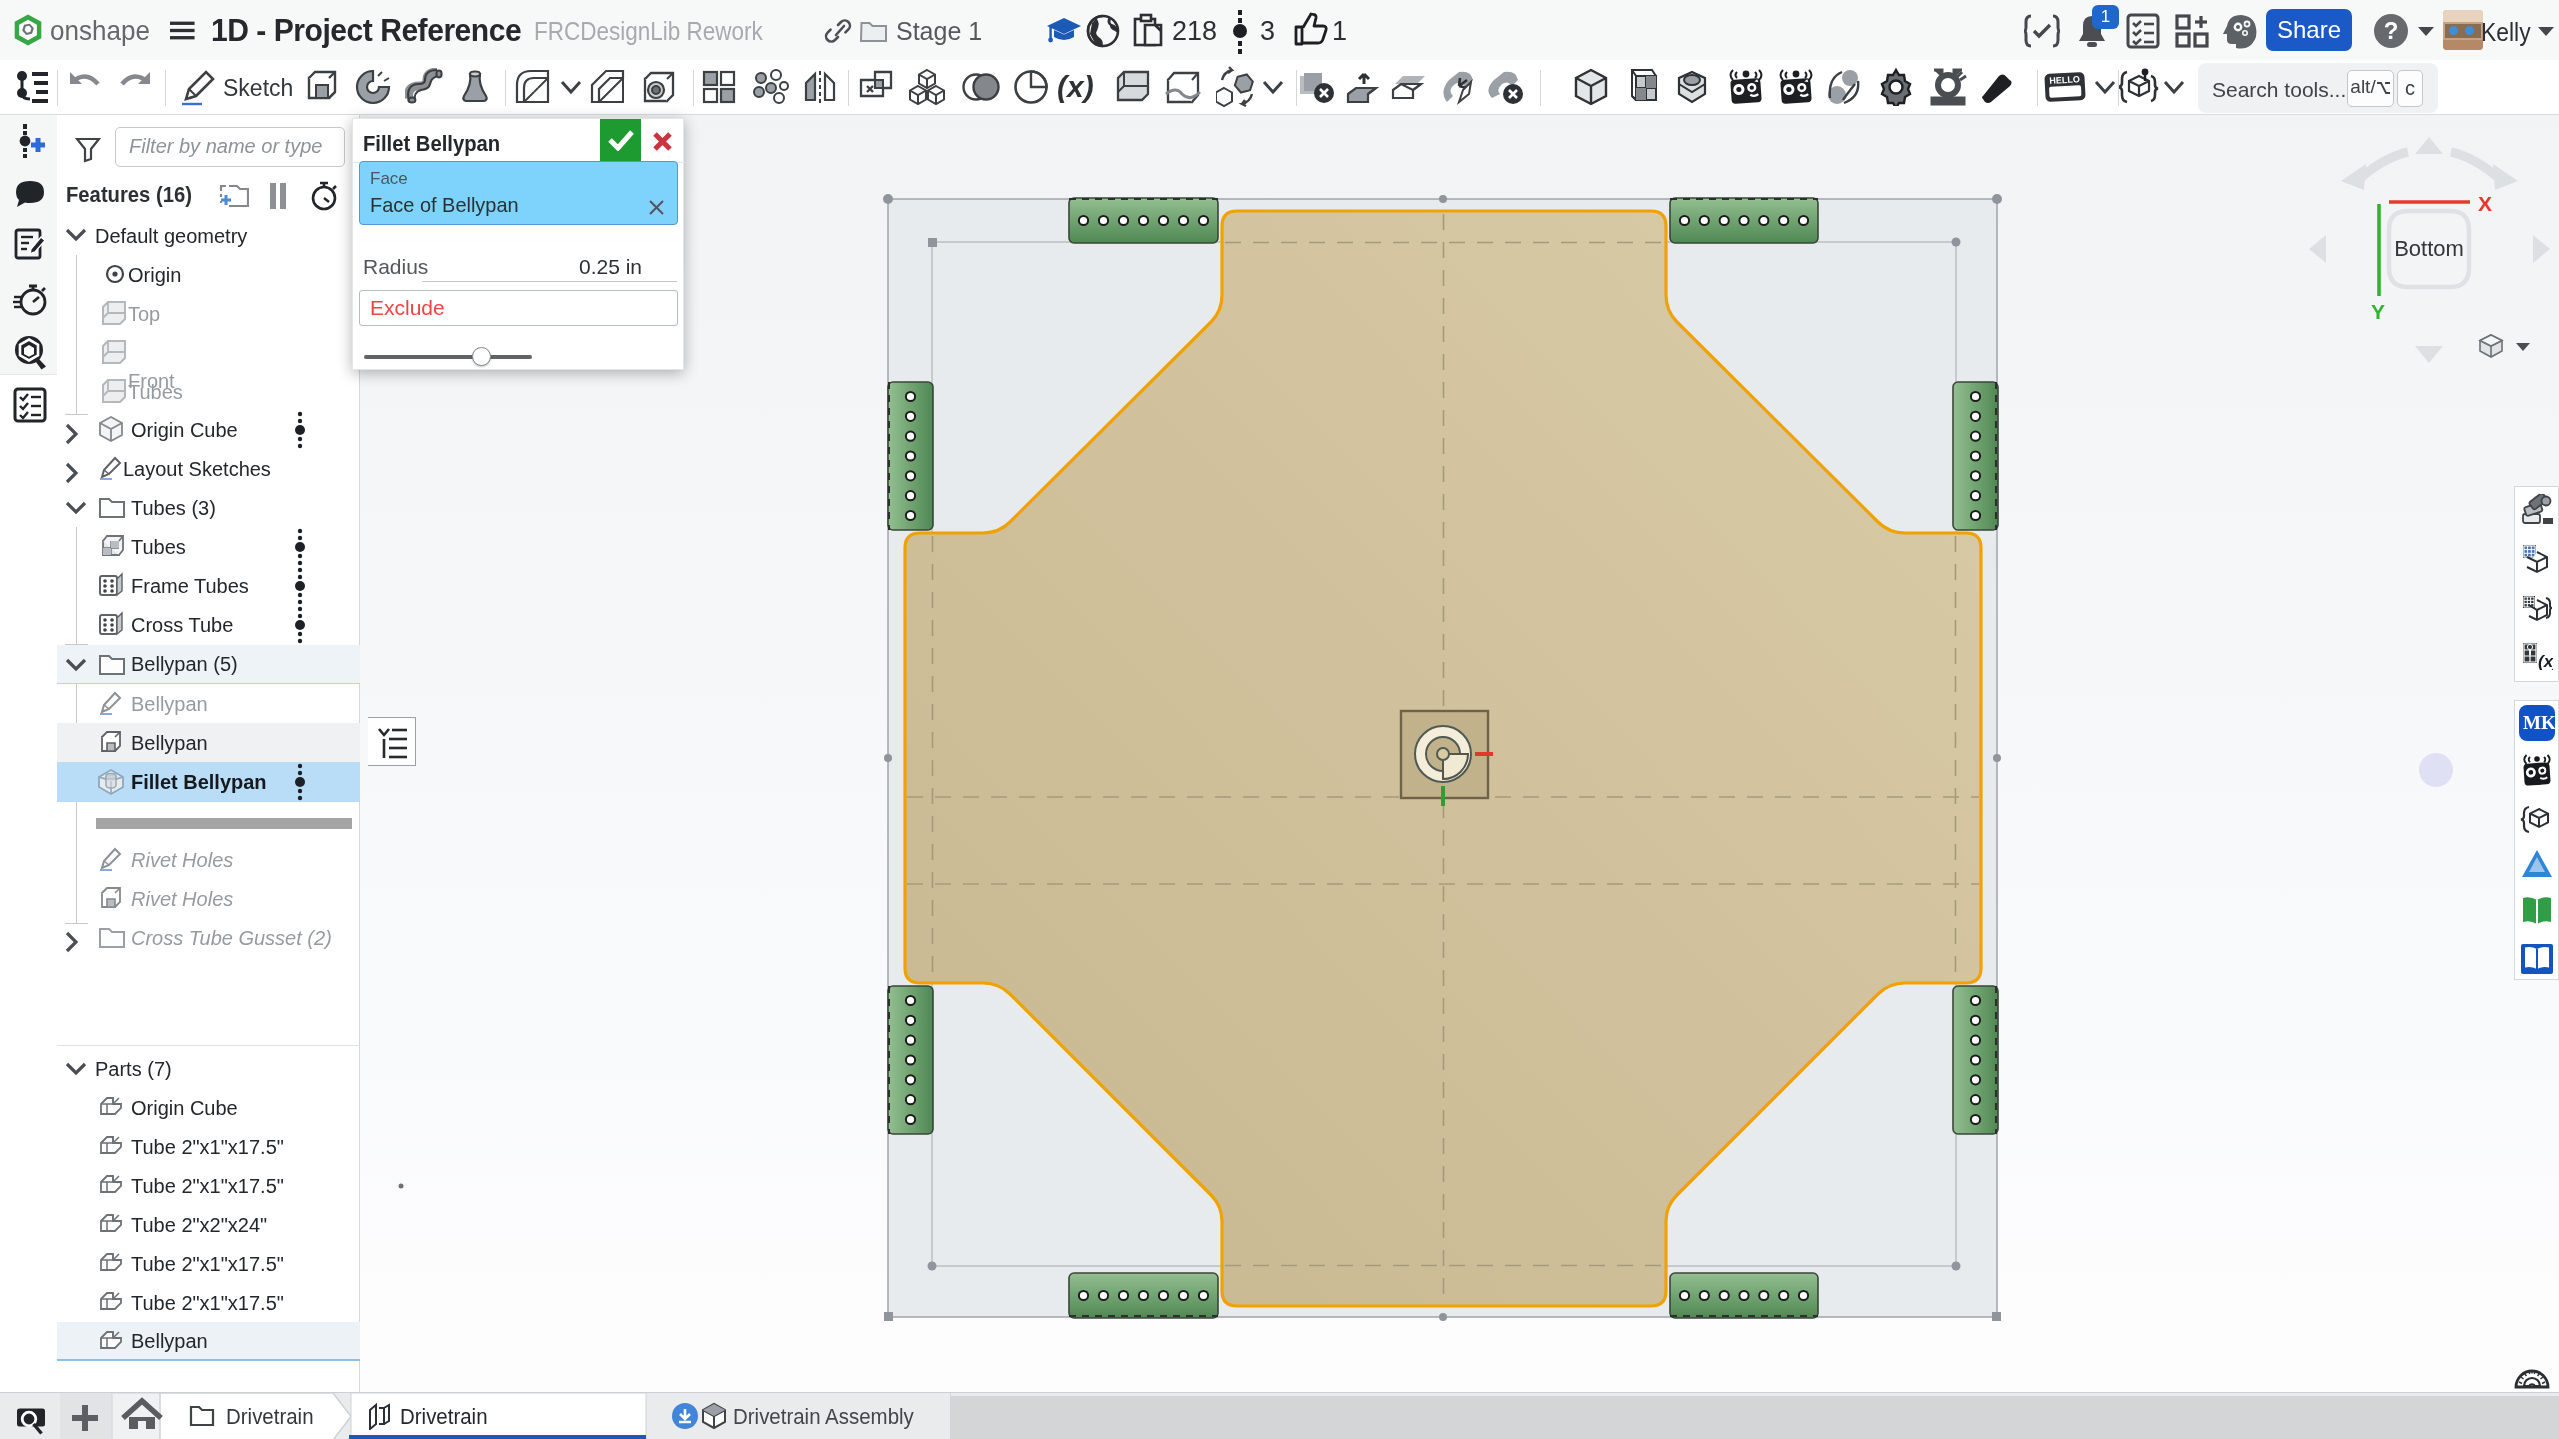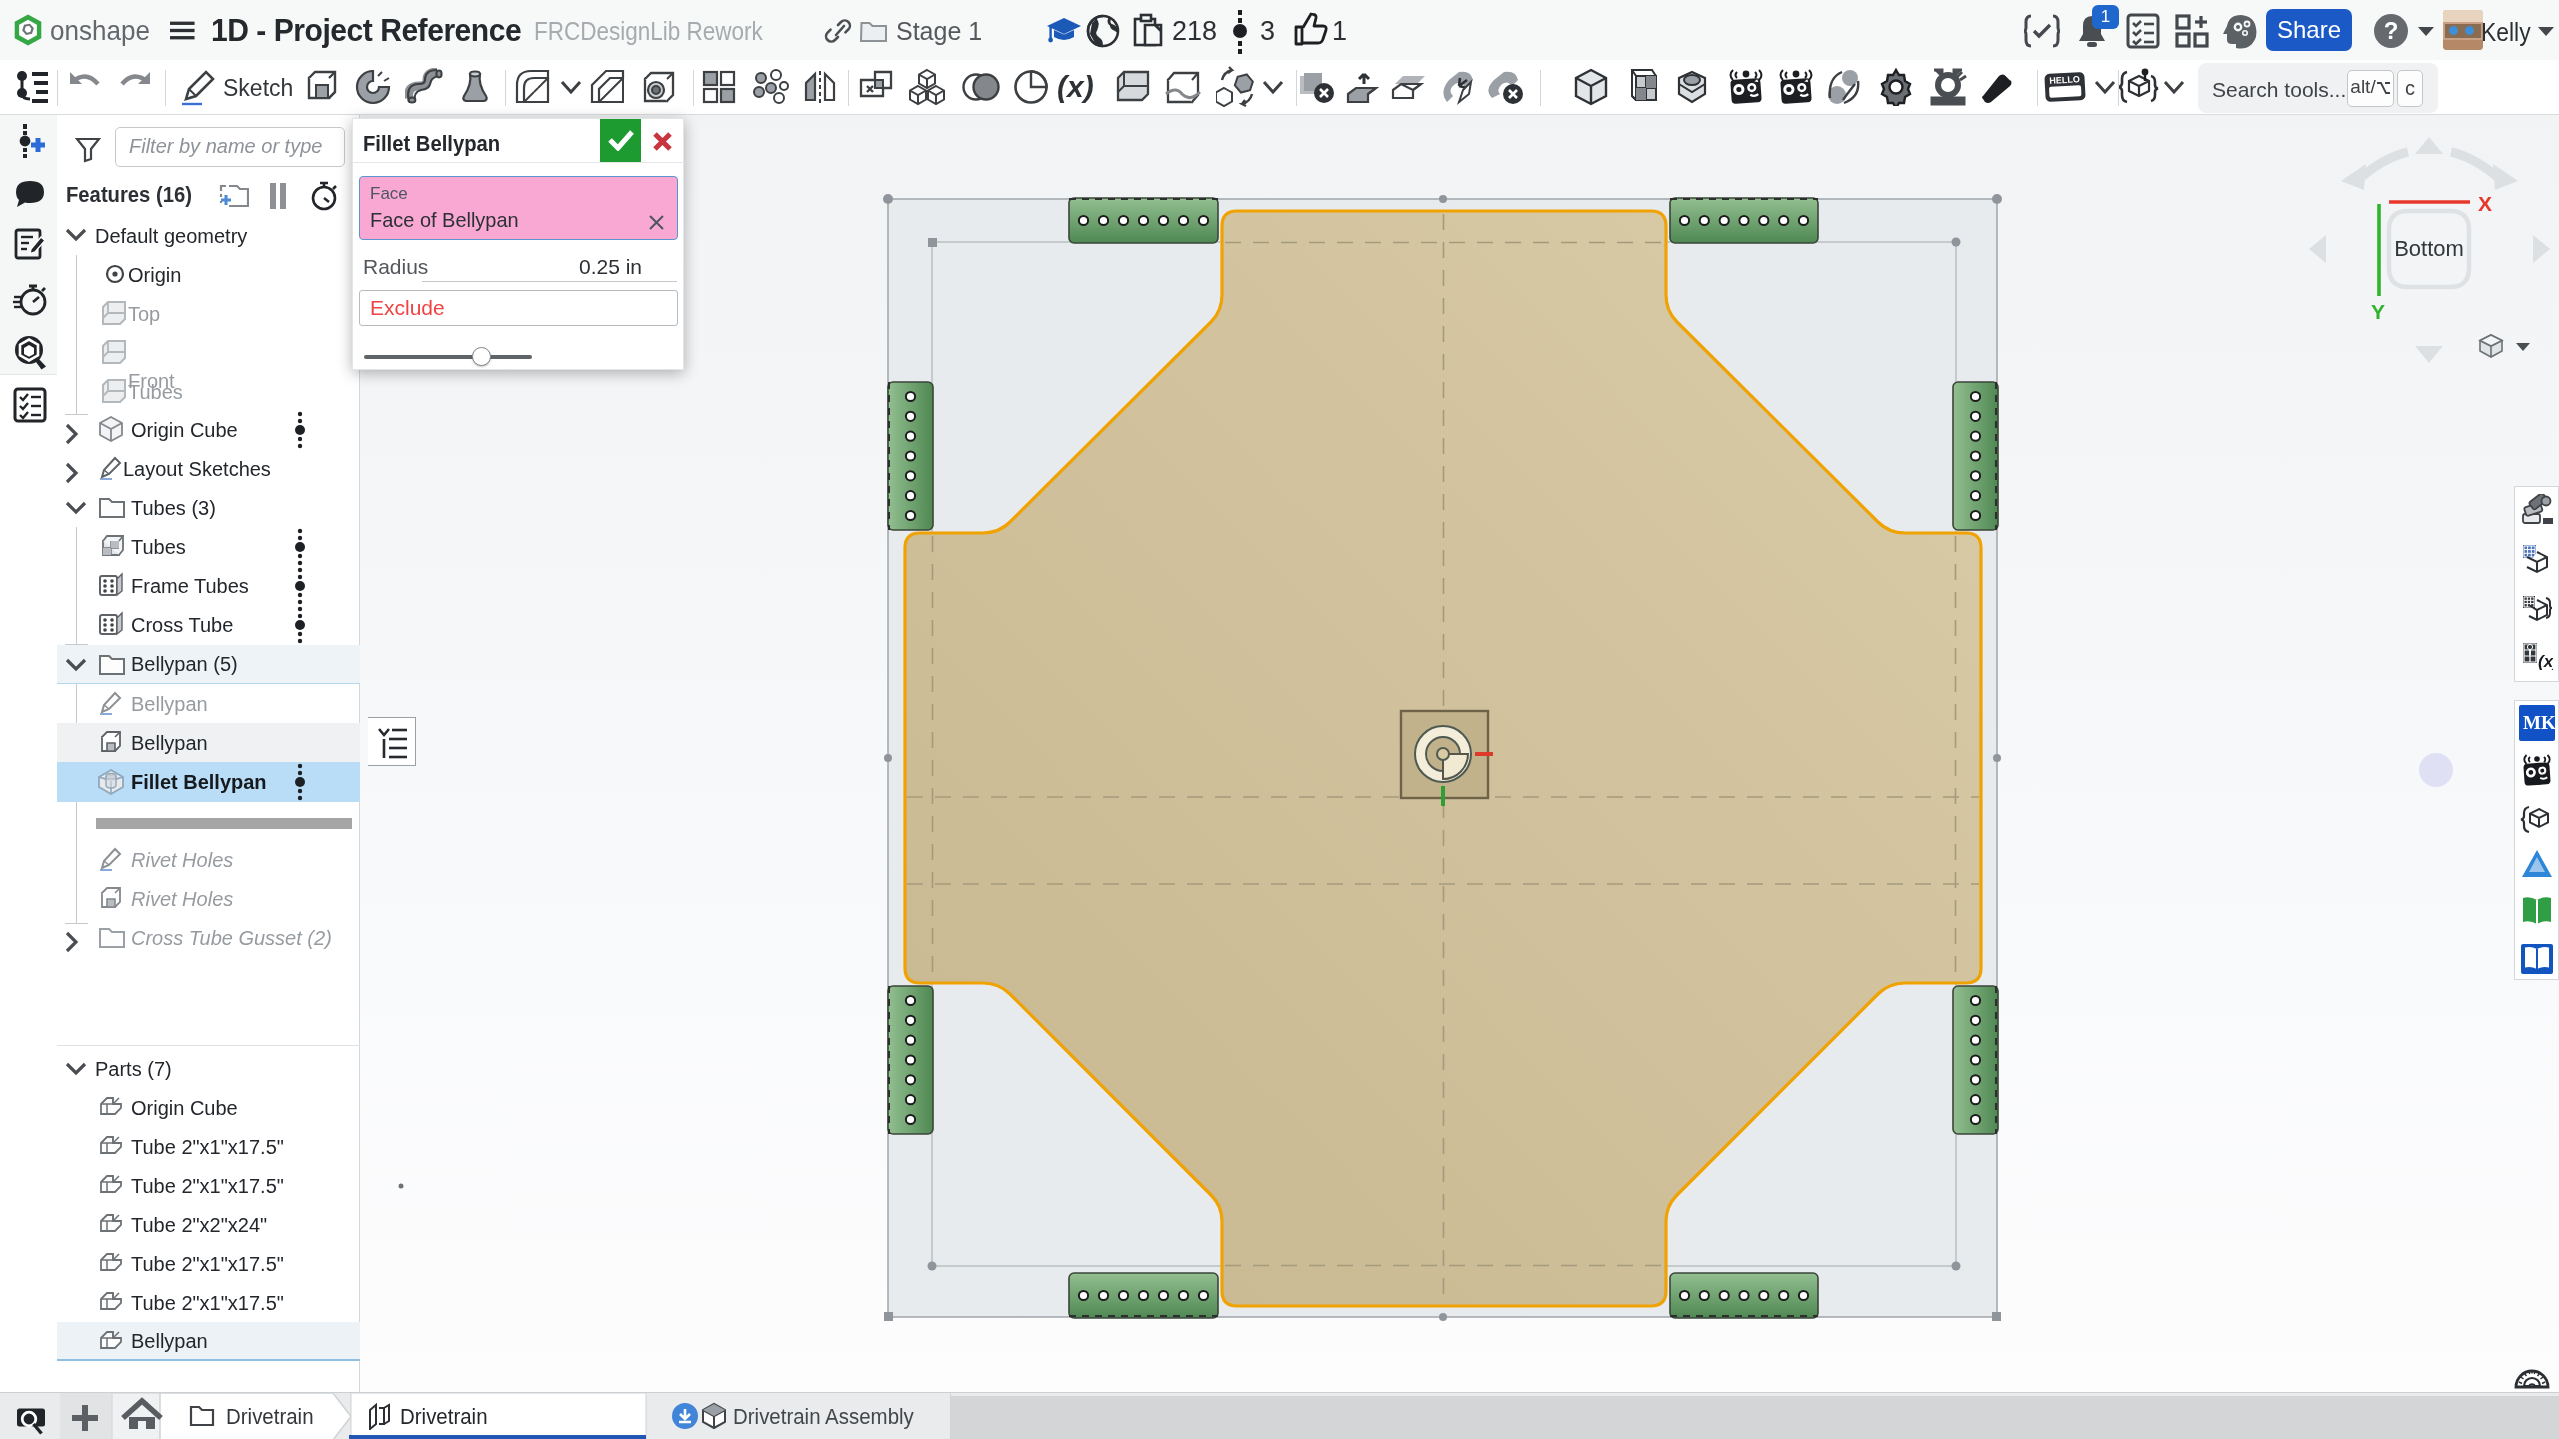--- a/index.html
+++ b/index.html
@@ -966,21 +966,21 @@
   <span class="abs" style="left:10px;top:12px;font-size:22px;font-weight:bold;color:#24282c;transform:scaleX(.92);transform-origin:left top;">Fillet Bellypan</span>
   <div class="abs" style="left:247px;top:0px;width:41px;height:43px;background:#1d9b30;">
     <svg class="abs" style="left:8px;top:11px" width="26" height="21" viewBox="0 0 26 21">
           <path d="M2 10 l8 8 L24 2" fill="none" stroke="#fff" stroke-width="5"></path>
         </svg>
   </div>
   <svg class="abs" style="left:299px;top:12px" width="21" height="21" viewBox="0 0 21 21">
     <path d="M3 3 L18 18 M18 3 L3 18" stroke="#c9353f" stroke-width="5"></path>
   </svg>
   <div class="abs" style="left:0;top:43px;width:332px;height:1px;background:#e4e6e8;"></div>
-  <div class="abs" style="left:6px;top:57px;width:319px;height:64px;background:#f9a8d4;border:1.6px solid #5a96cd;border-radius:4px;">
+  <div class="abs" style="left:6px;top:42px;width:319px;height:64px;background:#7dd3fc;border:1.6px solid #5a96cd;border-radius:4px;">
     <span class="abs" style="left:10px;top:7px;font-size:17px;color:#4c5660;">Face</span>
     <span class="abs" style="left:10px;top:31px;font-size:21px;color:#2c3034;transform:scaleX(.95);transform-origin:left top;">Face of Bellypan</span>
     <svg class="abs" style="left:288px;top:37px" width="17" height="17" viewBox="0 0 17 17">
           <path d="M2 2 L15 15 M15 2 L2 15" stroke="#4c5660" stroke-width="2"></path>
         </svg>
   </div>
   <span class="abs" style="left:10px;top:136px;font-size:21px;color:#53575c;">Radius</span>
   <span class="abs" style="left:226px;top:136px;font-size:21px;color:#2c3034;">0.25 in</span>
   <div class="abs" style="left:69px;top:162px;width:255px;height:1px;background:#c3c7ca;"></div>
   <div class="abs" style="left:6px;top:171px;width:319px;height:36px;border:1.5px solid #b7bcc0;border-radius:3px;background:#fff;">
@@ -1106,21 +1106,21 @@
     <path d="M8 13 l8 5 l10 -5 M16 18 v10" fill="none" stroke="#2b2e32" stroke-width="2"></path>
     <path d="M28 6 q4 1 4 5 v3 q0 2 2 2 q-2 0 -2 2 v3 q0 4 -4 5" fill="none" stroke="#2b2e32" stroke-width="2" transform="translate(-3 0)"></path>
   </svg>
   <svg class="abs" style="left:2521px;top:641px" width="32" height="32" viewBox="0 0 32 32">
     <rect x="2" y="2" width="14" height="20" fill="#32373c"></rect>
         <path d="M3 3 h12 v18 h-12 z M3 9 h12 M3 15 h12 M9 3 v18" stroke="#fff" stroke-width="1.2" fill="none"></path>
     <circle cx="9" cy="6" r="2.6" fill="#32373c" stroke="#fff" stroke-width="1"></circle>
         <path d="M9 8 v6" stroke="#fff" stroke-width="1.6"></path>
     <text x="17" y="26" font-size="17" font-weight="bold" font-style="italic" fill="#16191d">(x)</text>
   </svg>
-  <div class="abs" style="left:2519px;top:705px;width:36px;height:36px;background:#1153c6;border-radius:2px;">
+  <div class="abs" style="left:2519px;top:705px;width:36px;height:36px;background:#1153c6;border-radius:8px;">
     <span class="abs" style="left:4px;top:7px;font-size:19px;font-weight:bold;color:#fff;font-family:'Liberation Serif',serif;">MK</span>
   </div>
   <svg class="abs" style="left:2519px;top:752px" width="36" height="38" viewBox="0 0 36 38">
     <circle cx="18" cy="7" r="2.8" fill="#16191d"></circle>
     <path d="M11 5 q-2.6 2.6 0 5.2 M7.5 3 q-4.4 4.4 0 8.8 M25 5 q2.6 2.6 0 5.2 M28.5 3 q4.4 4.4 0 8.8" fill="none" stroke="#16191d" stroke-width="1.8"></path>
     <rect x="5" y="11" width="26" height="22" rx="4" fill="#16191d" transform="rotate(-4 18 22)"></rect>
     <g transform="rotate(-4 18 22)">
       <circle cx="12" cy="20" r="5" fill="#fff"></circle>
           <circle cx="12" cy="20" r="2.4" fill="#16191d"></circle>
       <circle cx="23.5" cy="19" r="4" fill="#fff"></circle>

